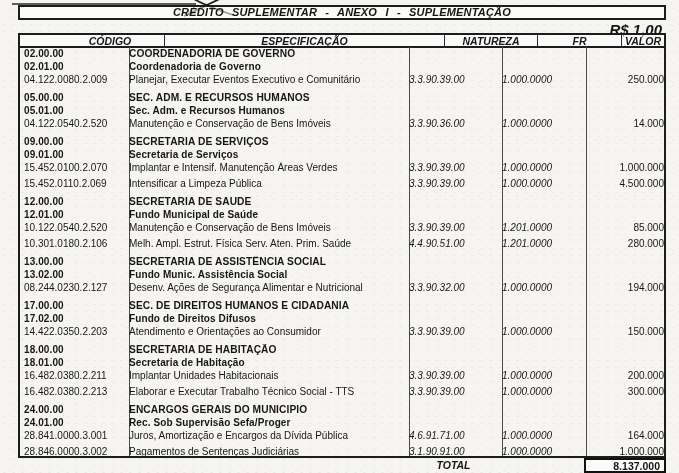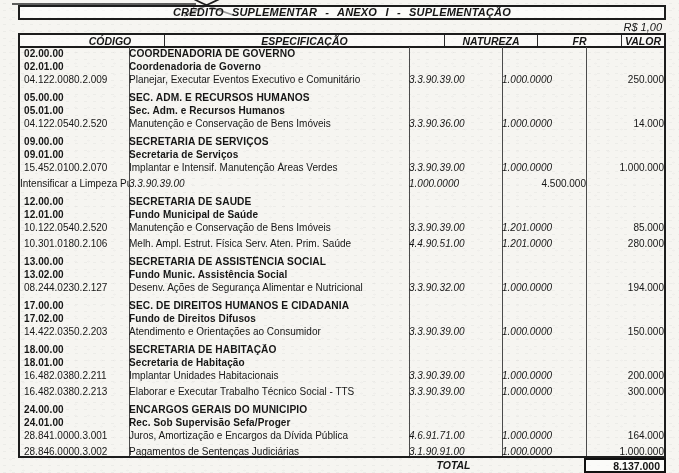--- a/index.html
+++ b/index.html
@@ -19,21 +19,21 @@
     border:2px solid #1c1c1c;box-sizing:border-box;
     display:flex;align-items:flex-start;justify-content:center;
     background:rgba(255,255,255,0.55);
   }
   .titlebox span{
     font-size:11px;font-weight:bold;font-style:italic;word-spacing:5px;letter-spacing:0.2px;
     white-space:nowrap;line-height:11px;
   }
   .currency{
     position:absolute;top:21px;right:17px;
-    font-size:11px;font-weight:normal;font-style:italic;
+    font-size:15px;font-weight:bold;font-style:italic;
   }
   .thead{
     position:absolute;left:18px;top:33px;width:648px;height:15px;
     border:2px solid #1c1c1c;box-sizing:border-box;
     display:grid;grid-template-columns:109px 280px 93px 84px auto;
     background:rgba(255,255,255,0.5);
     padding-left:36px;
   }
   .thead .th{
     display:flex;align-items:center;justify-content:center;
@@ -166,20 +166,21 @@
           <div class="cell valor"></div>
         </div>
         <div class="row detail">
           <div class="cell codigo">15.452.0100.2.070</div>
           <div class="cell espec">Implantar e Intensif. Manutenção Áreas Verdes</div>
           <div class="cell natureza">3.3.90.39.00</div>
           <div class="cell fr">1.000.0000</div>
           <div class="cell valor">1.000.000</div>
         </div>
         <div class="row detail gap-sm">
+          <div class="cell codigo">15.452.0110.2.069</div>
           <div class="cell espec">Intensificar a Limpeza Pública</div>
           <div class="cell natureza">3.3.90.39.00</div>
           <div class="cell fr">1.000.0000</div>
           <div class="cell valor">4.500.000</div>
         </div>
         <div class="row section gap-lg">
           <div class="cell codigo">12.00.00</div>
           <div class="cell espec">SECRETARIA DE SAUDE</div>
           <div class="cell natureza"></div>
           <div class="cell fr"></div>

